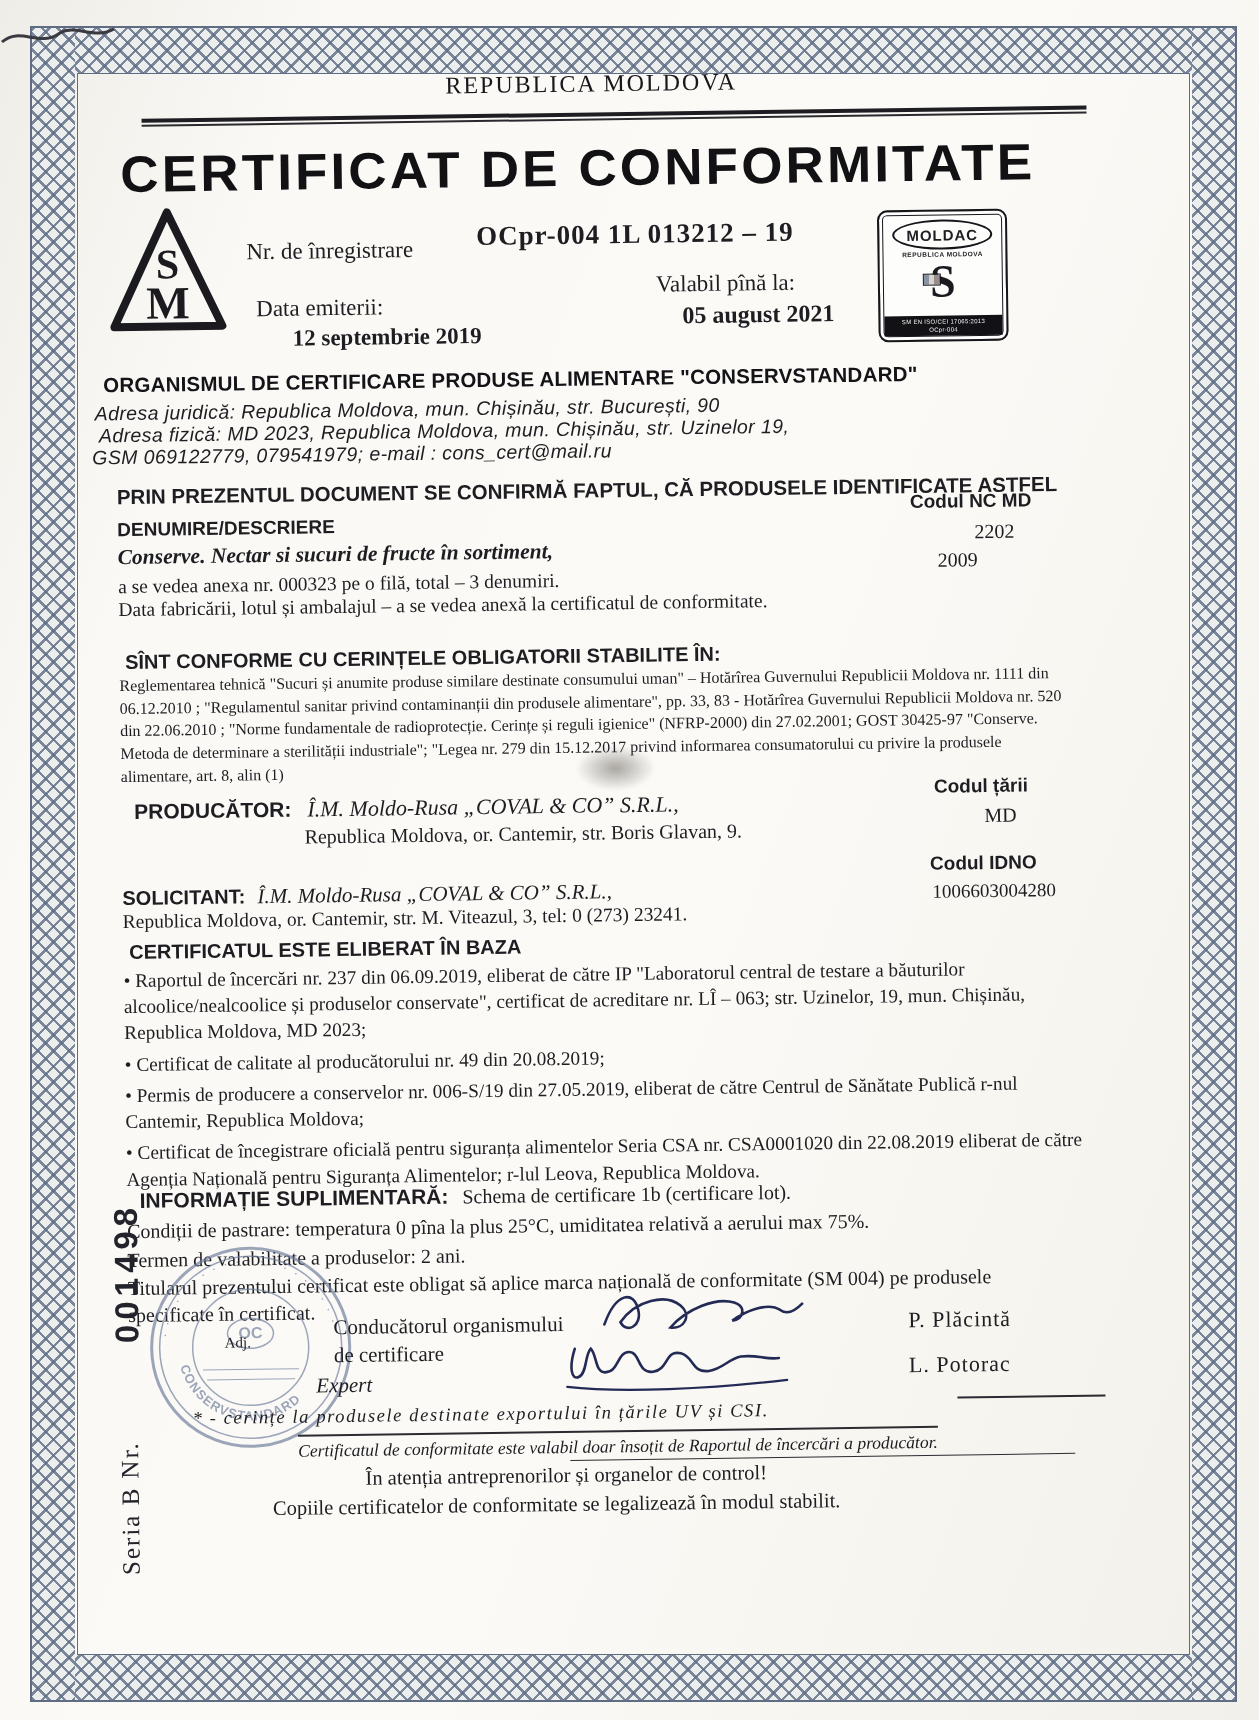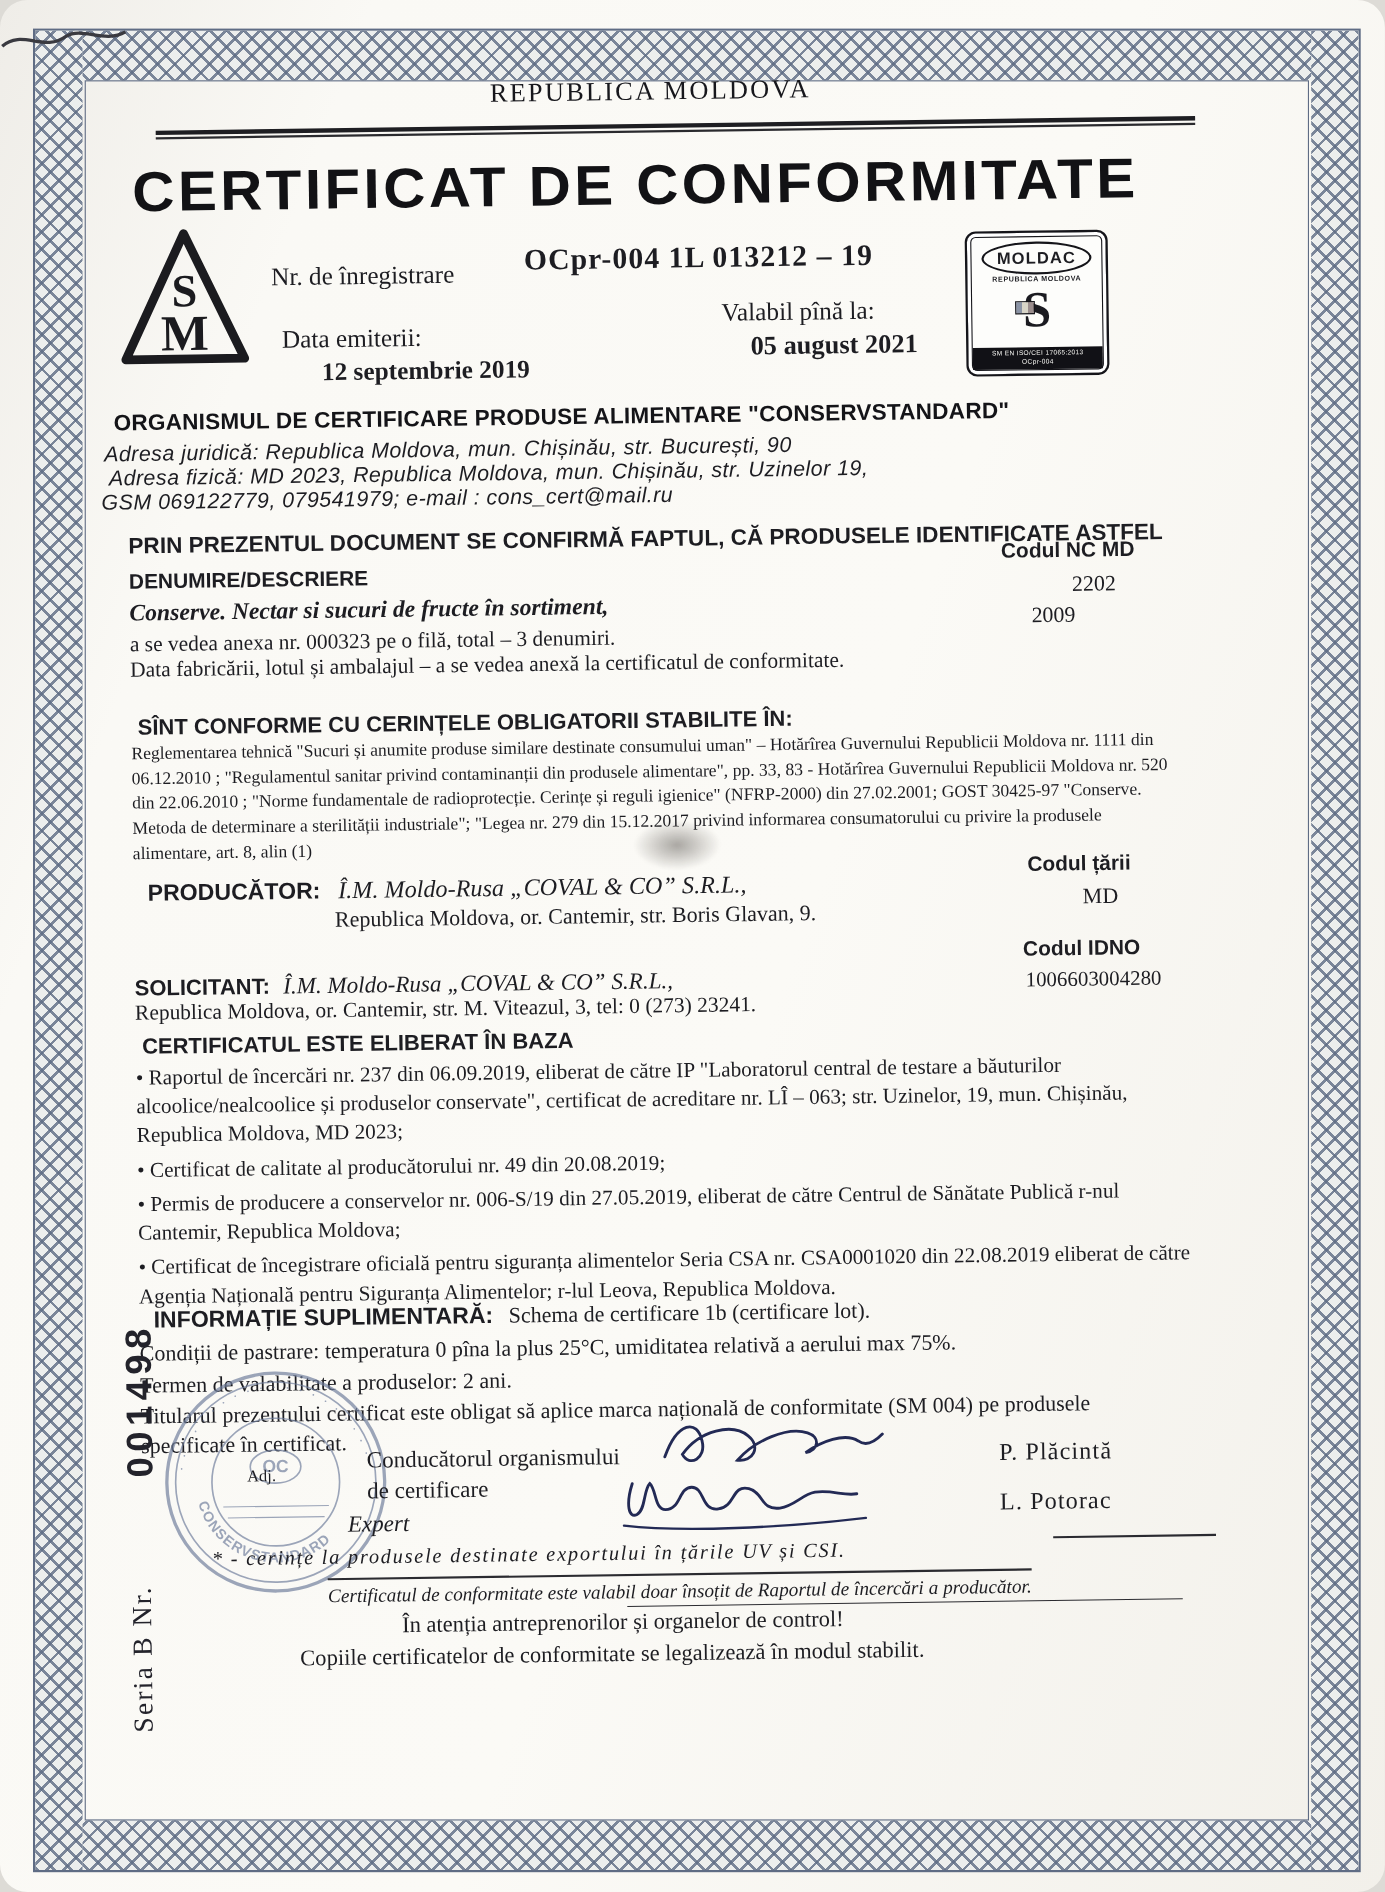--- a/index.html
+++ b/index.html
@@ -6,21 +6,20 @@
   html,body { width:1259px; height:1720px; }
   body {
     font-family:"Liberation Serif", serif;
     background:#dddbd6;
     position:relative; overflow:hidden;
     color:#1d1d22;
   }
   .page {
     position:absolute; inset:0;
     background:linear-gradient(110deg,#efede8 0%, #faf9f5 18%, #fbfaf6 55%, #f2f0ea 100%);
-    border-radius:25px;
   }
   
   .frame { position:absolute; top:26px; left:30px; right:22px; bottom:18px; border:2px solid #5f6c84; }
   .gb {
     position:absolute;
     background-color:#eceeed;
     background-image:
       repeating-linear-gradient(45deg, rgba(94,108,132,.80) 0 2.5px, rgba(0,0,0,0) 2.5px 11px),
       repeating-linear-gradient(-45deg, rgba(94,108,132,.80) 0 2.5px, rgba(0,0,0,0) 2.5px 11px);
   }

